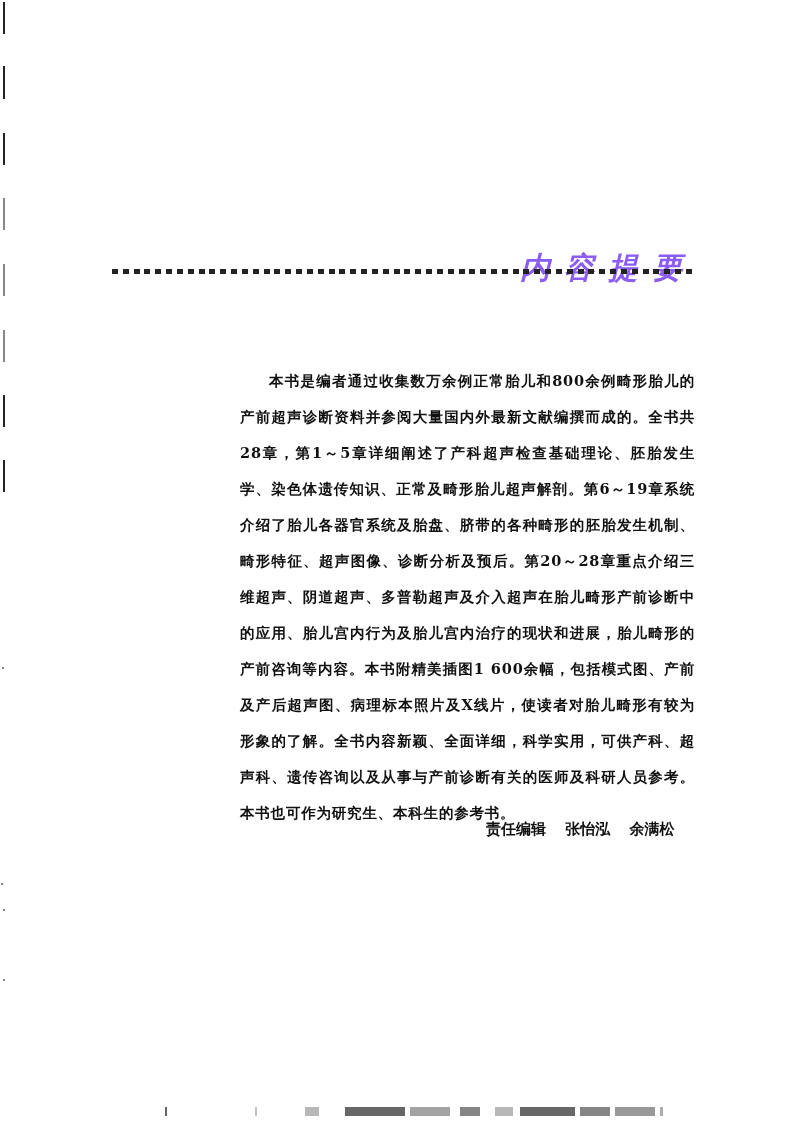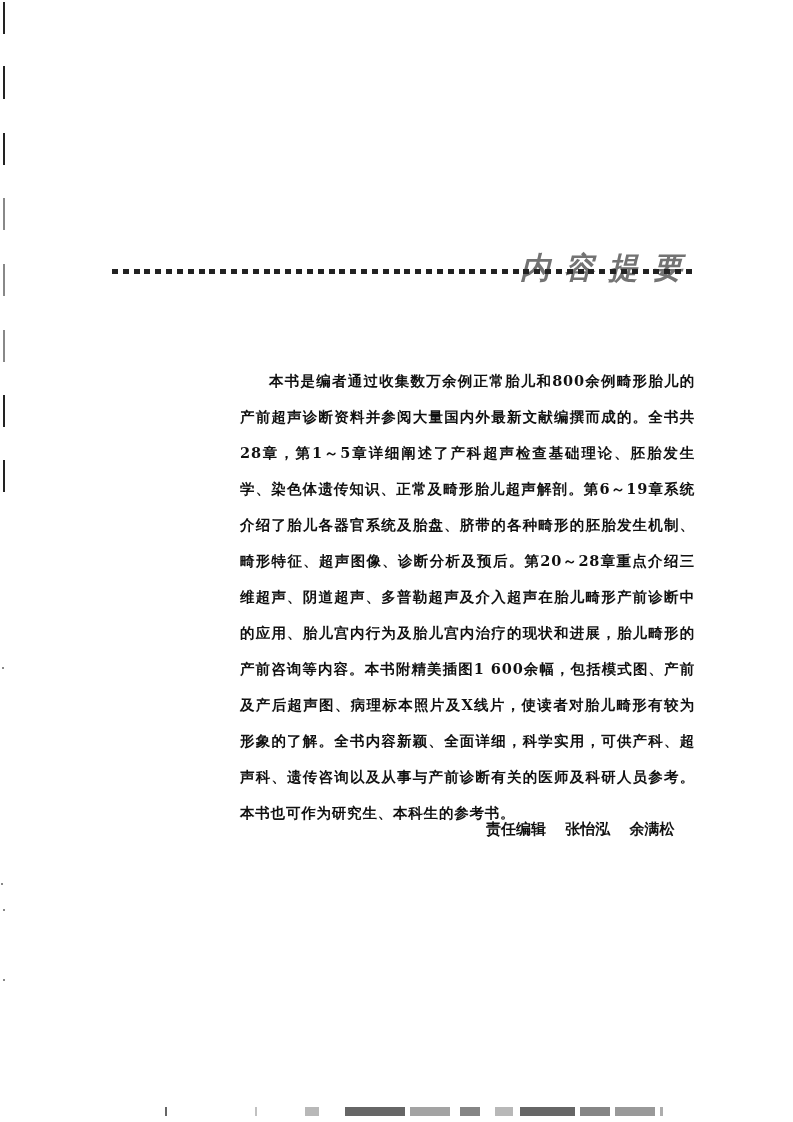--- a/index.html
+++ b/index.html
@@ -24,21 +24,21 @@
     .margin-mark.gray { background: #888; }
     .title {
       position: absolute;
       top: 228px;
       left: 520px;
       width: 175px;
       font-size: 30px;
       font-weight: bold;
       font-style: italic;
       letter-spacing: 14px;
-      color: #737373;
+      color: #8b5cf6;
       white-space: nowrap;
     }
     .dotline {
       position: absolute;
       top: 268px;
       left: 112px;
       width: 580px;
       height: 6px;
       display: flex;
       justify-content: space-between;

